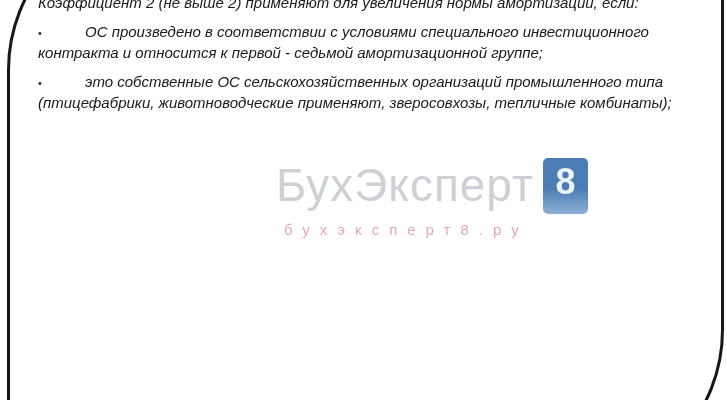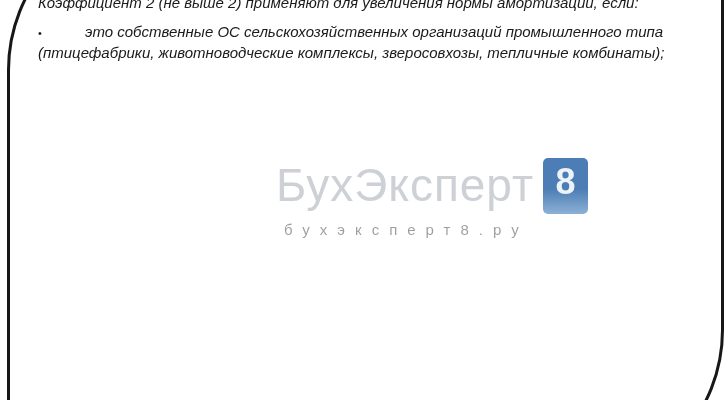--- a/index.html
+++ b/index.html
@@ -53,21 +53,21 @@
     line-height: 48px;
     font-weight: bold;
     color: #eef3f8;
   }
   .wm-tagline {
     position: absolute;
     left: 284px;
     top: 221px;
     font-size: 15px;
     letter-spacing: 10px;
-    color: #000000;
+    color: #b91c1c;
     opacity: 0.38;
     white-space: nowrap;
   }
   
   .content {
     position: absolute;
     left: 38px;
     top: -7px;
     width: 662px;
     z-index: 2;
@@ -96,22 +96,23 @@
     </div>
     <div class="wm-tagline">бухэксперт8.ру</div>
   </div>
 
   <div class="content">
     <p>Коэффициент 2 (не выше 2) применяют для увеличения нормы амортизации, если:</p>
 
 
 
 
+    <p><span class="dot">•</span><span>ОС произведено в соответствии с условиями специального инвестиционного контракта и относится к первой - седьмой амортизационной группе;</span></p>
 
-    <p><span class="dot">•</span><span>это собственные ОС сельскохозяйственных организаций промышленного типа (птицефабрики, животноводческие комплексы, зверосовхозы, тепличные комбинаты);</span></p>
+    <p><span class="dot">•</span><span>это собственные ОС сельскохозяйственных организаций промышленного типа (птицефабрики, животноводческие применяют, зверосовхозы, тепличные комбинаты);</span></p>
 
 
     <p></p>
   </div>
 
   <div class="frame"></div>
 
 </div>
 
 </body></html>

